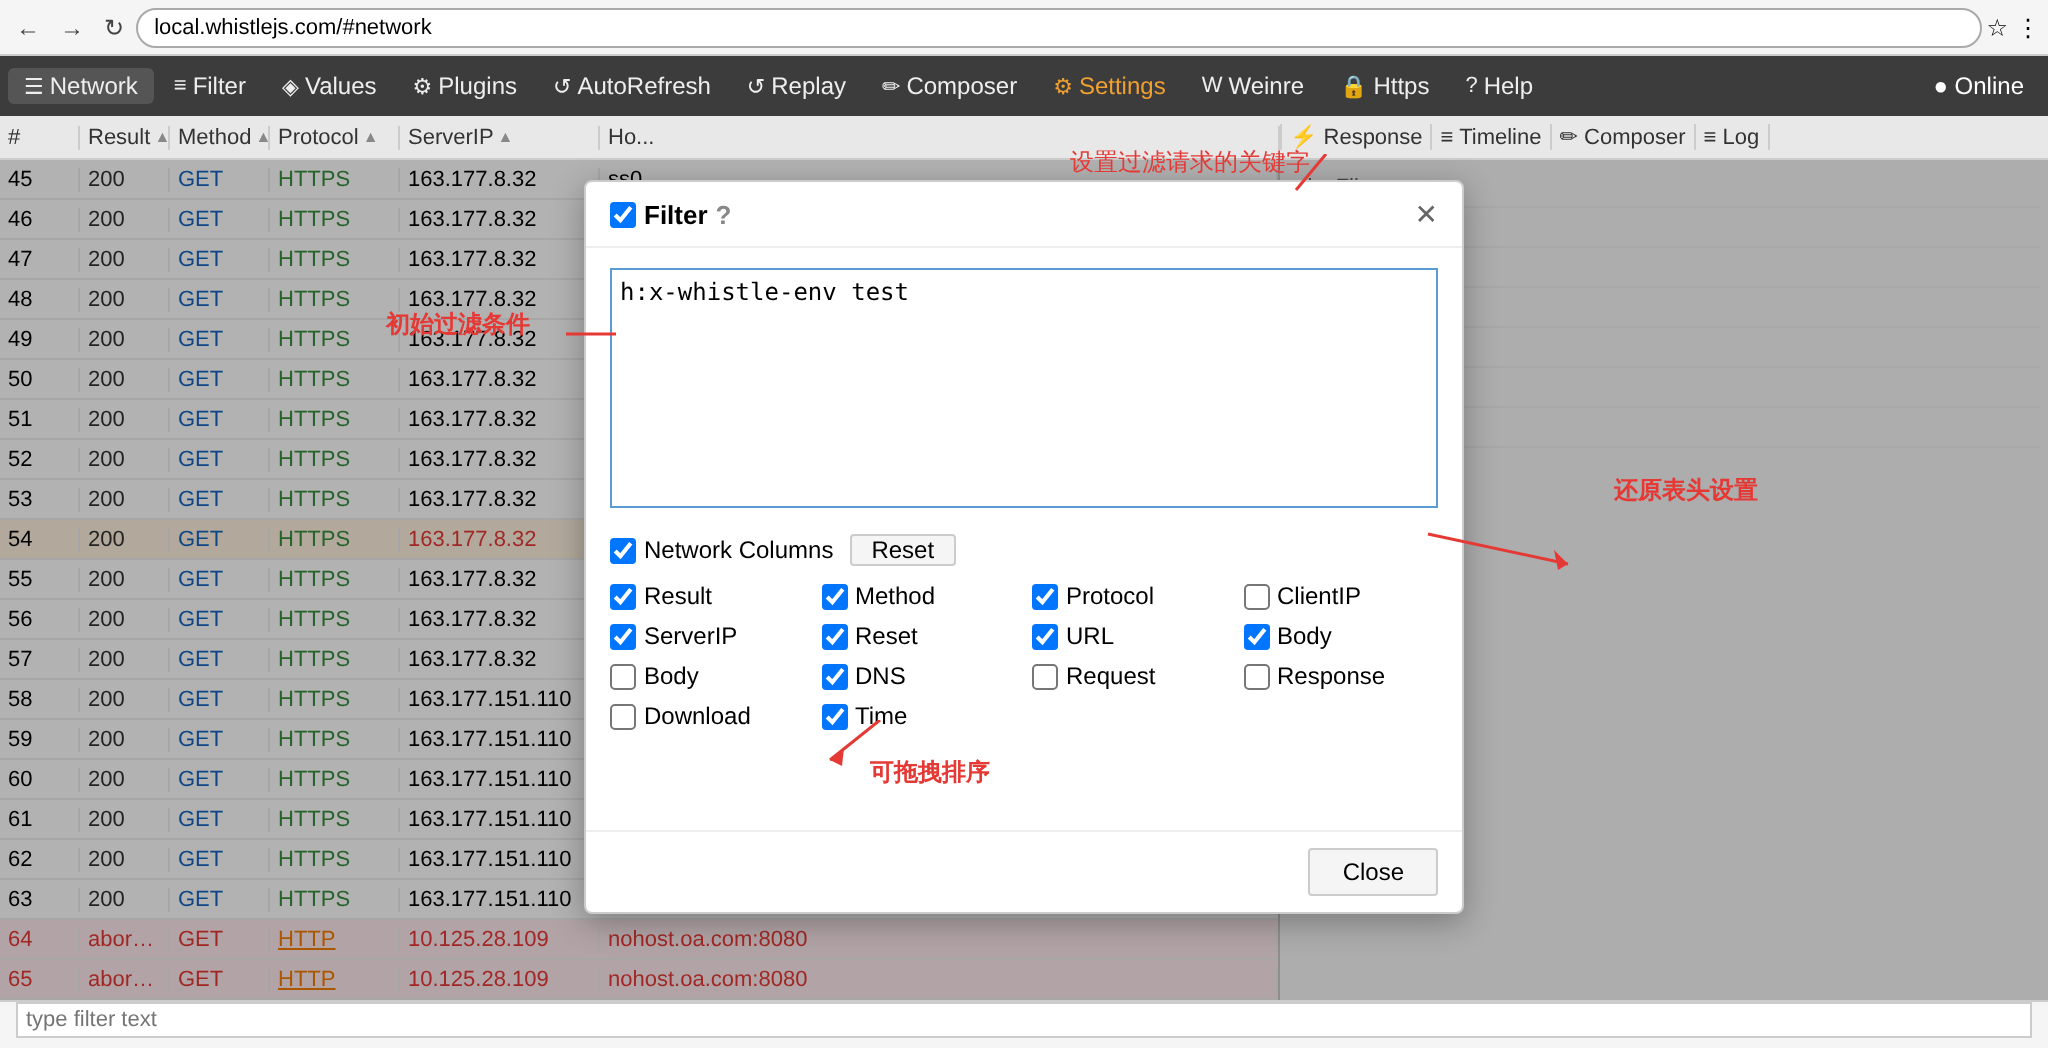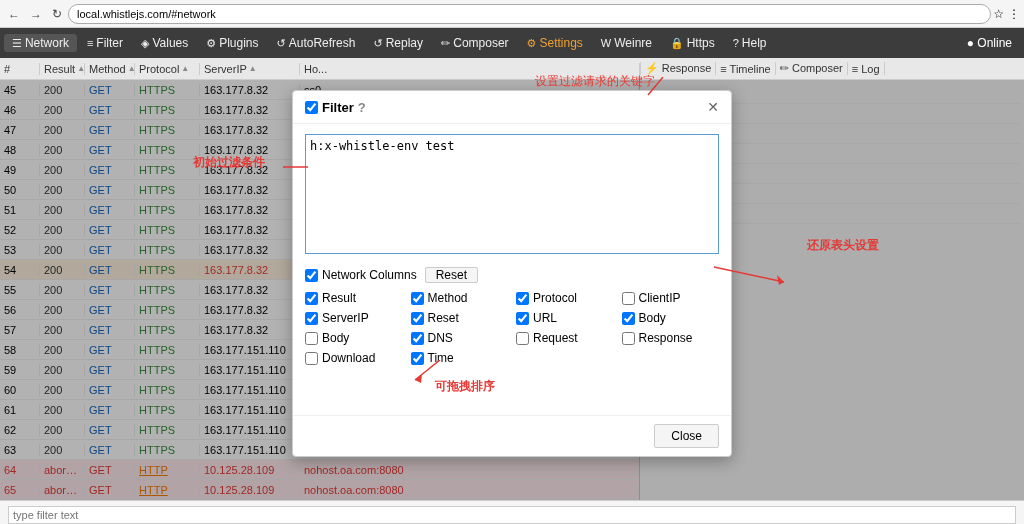--- a/index.html
+++ b/index.html
@@ -151,21 +151,21 @@
       border-bottom: 1px solid #f0f0f0;
     }
     .right-row-label { color: #666; width: 80px; }
 
     
     .bottom-bar {
       height: 24px;
       background: #f5f5f5;
       border-top: 1px solid #ccc;
       display: flex;
-      align-items: flex-end;
+      align-items: flex-start;
       padding: 0 8px;
     }
     .filter-input {
       flex: 1;
       border: 1px solid #ccc;
       height: 18px;
       padding: 0 4px;
       font-size: 11px;
     }
 

